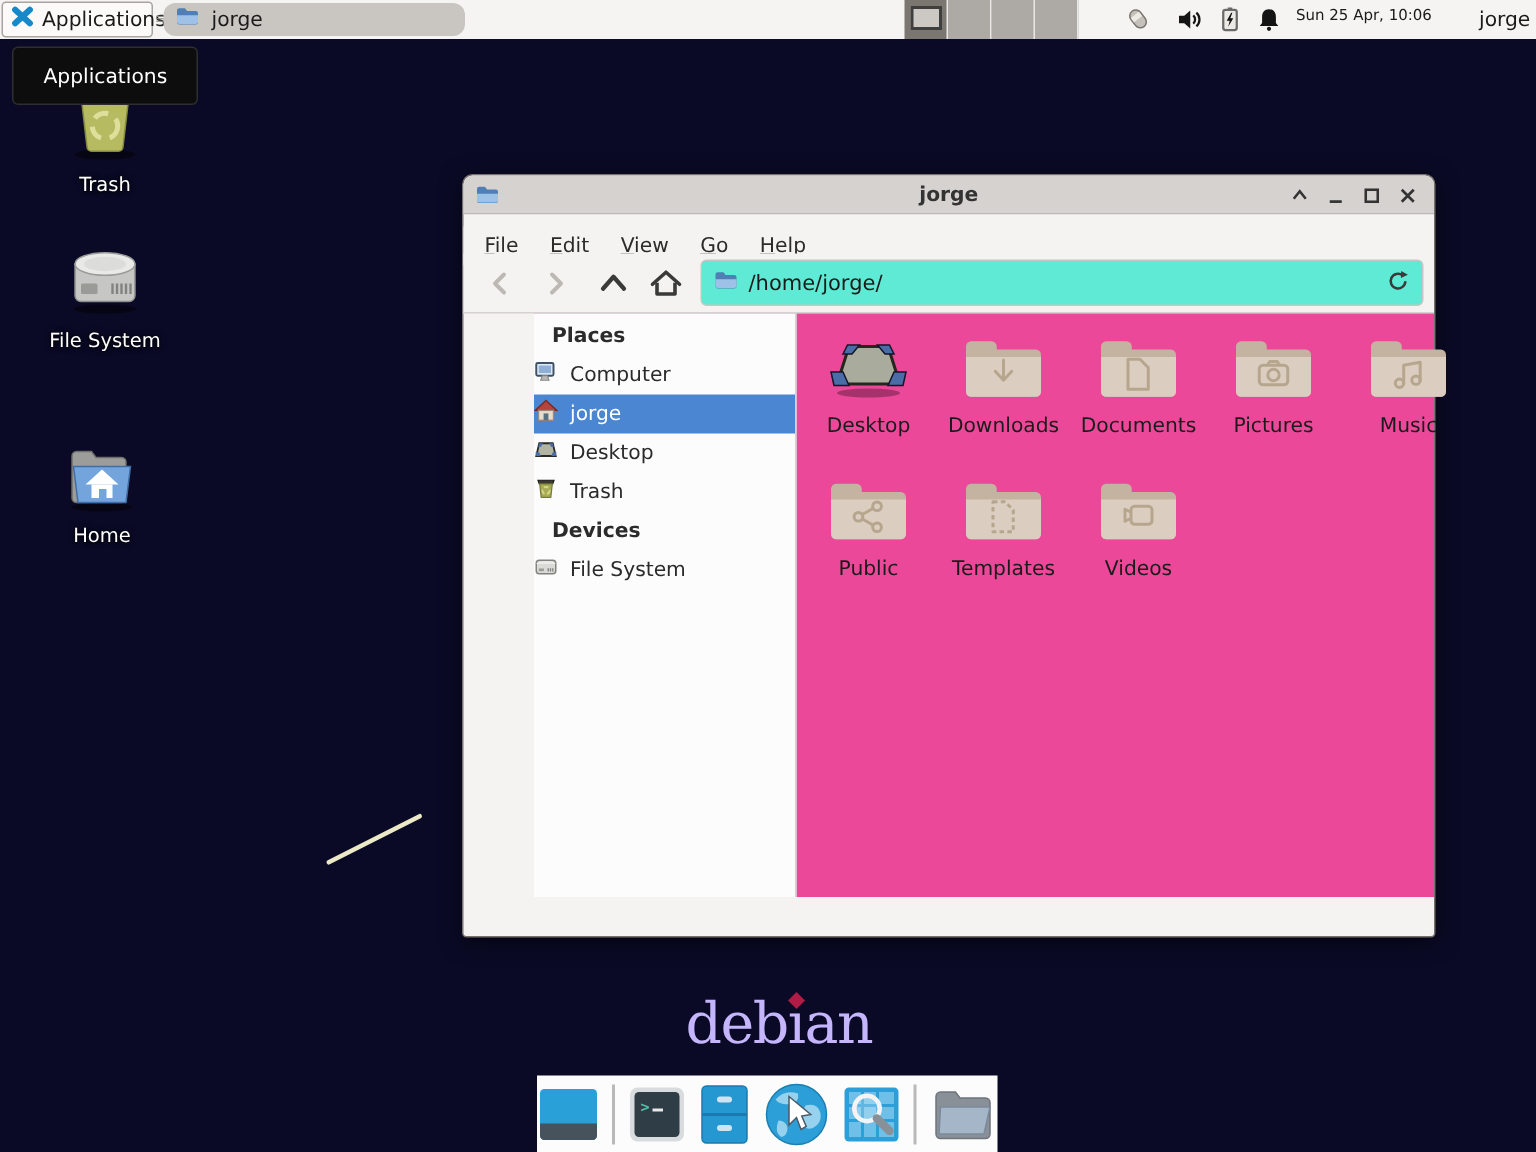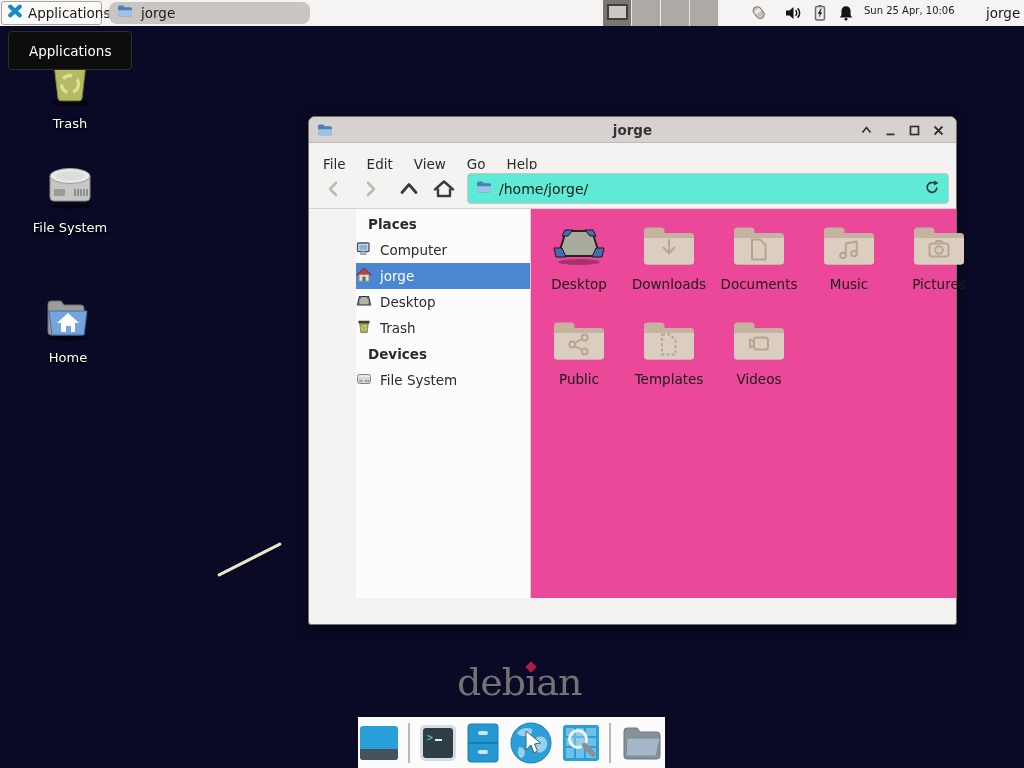--- a/index.html
+++ b/index.html
@@ -26,21 +26,21 @@
   
   .tooltip { position:absolute; left:8px; top:31px; height:39px; background:#0d0d0d; border:1px solid #2e2e2e;
              border-radius:4px; color:#fff; font-size:13.5px; display:flex; align-items:center; padding:0 20px; z-index:40; }
 
   
   .dicon { position:absolute; width:96px; display:flex; flex-direction:column; align-items:center; }
   .dicon .lbl { margin-top:4px; font-size:13px; color:#fff; text-shadow:0 1px 2px rgba(0,0,0,.95), 0 0 4px rgba(0,0,0,.8); text-align:center; }
 
   
   .wordmark { position:absolute; left:457px; top:660px; font-family:"DejaVu Serif","Liberation Serif",serif;
-              font-size:38px; color:#737373; letter-spacing:-1px; line-height:44px; }
+              font-size:38px; color:#c4b5fd; letter-spacing:-1px; line-height:44px; }
   .wordmark .stem { position:relative; }
   .wordmark .diamond { position:absolute; left:50%; top:3px; width:8px; height:8px; background:#b01c45;
                        transform:translateX(-50%) rotate(45deg); }
 
   
   .trail { position:absolute; left:214px; top:558px; width:71px; height:3px; background:#ece9c6; border-radius:2px;
            transform:rotate(-26.9deg); }
 
   
   .window { position:absolute; left:308px; top:116px; width:649px; height:509px; background:#f4f3f1;
@@ -395,42 +395,42 @@
                 </g>
               </svg>
             </span>
             <span class="file-label">Documents</span>
           </div>
           <div class="file-cell">
             <span>
               <svg width="54" height="44" viewBox="0 0 54 44">
                 <path d="M2 8 a3.5 3.5 0 0 1 3.5 -3.5 H19 a3.5 3.5 0 0 1 3.5 3.5 V10 H48.5 A3.5 3.5 0 0 1 52 13.5 V38 a3.5 3.5 0 0 1 -3.5 3.5 H5.5 A3.5 3.5 0 0 1 2 38 Z" fill="#c4b3a1"></path>
                 <path d="M2 15 H52 V38 a3.5 3.5 0 0 1 -3.5 3.5 H5.5 A3.5 3.5 0 0 1 2 38 Z" fill="#dbcec0"></path>
+                <g transform="translate(16.5,15)" stroke="#b7a68e" stroke-width="2" fill="none" stroke-linejoin="round">
+                  <rect x="1" y="5.5" width="19" height="13" rx="2.5"></rect>
+                  <circle cx="10.5" cy="12" r="3.8"></circle>
+                  <path d="M6.5 5.5 L8 3 h5 l1.5 2.5"></path>
+                </g>
+              </svg>
+            </span>
+            <span class="file-label">Pictures</span>
+          </div>
+          <div class="file-cell">
+            <span>
+              <svg width="54" height="44" viewBox="0 0 54 44">
+                <path d="M2 8 a3.5 3.5 0 0 1 3.5 -3.5 H19 a3.5 3.5 0 0 1 3.5 3.5 V10 H48.5 A3.5 3.5 0 0 1 52 13.5 V38 a3.5 3.5 0 0 1 -3.5 3.5 H5.5 A3.5 3.5 0 0 1 2 38 Z" fill="#c4b3a1"></path>
+                <path d="M2 15 H52 V38 a3.5 3.5 0 0 1 -3.5 3.5 H5.5 A3.5 3.5 0 0 1 2 38 Z" fill="#dbcec0"></path>
                 <g transform="translate(16.5,16)" stroke="#b7a68e" stroke-width="2" fill="none" stroke-linecap="round" stroke-linejoin="round">
                   <circle cx="4.5" cy="16.5" r="2.8"></circle>
                     <circle cx="15.5" cy="14.5" r="2.8"></circle>
                   <path d="M7.3 16.5 V4.5 L18.3 2.5 V14.5"></path>
                 </g>
               </svg>
             </span>
             <span class="file-label">Music</span>
-          </div>
-          <div class="file-cell">
-            <span>
-              <svg width="54" height="44" viewBox="0 0 54 44">
-                <path d="M2 8 a3.5 3.5 0 0 1 3.5 -3.5 H19 a3.5 3.5 0 0 1 3.5 3.5 V10 H48.5 A3.5 3.5 0 0 1 52 13.5 V38 a3.5 3.5 0 0 1 -3.5 3.5 H5.5 A3.5 3.5 0 0 1 2 38 Z" fill="#c4b3a1"></path>
-                <path d="M2 15 H52 V38 a3.5 3.5 0 0 1 -3.5 3.5 H5.5 A3.5 3.5 0 0 1 2 38 Z" fill="#dbcec0"></path>
-                <g transform="translate(16.5,15)" stroke="#b7a68e" stroke-width="2" fill="none" stroke-linejoin="round">
-                  <rect x="1" y="5.5" width="19" height="13" rx="2.5"></rect>
-                  <circle cx="10.5" cy="12" r="3.8"></circle>
-                  <path d="M6.5 5.5 L8 3 h5 l1.5 2.5"></path>
-                </g>
-              </svg>
-            </span>
-            <span class="file-label">Pictures</span>
           </div>
         </div>
 
         <div class="files-row" style="top:103px;">
           <div class="file-cell">
             <span>
               <svg width="54" height="44" viewBox="0 0 54 44">
                 <path d="M2 8 a3.5 3.5 0 0 1 3.5 -3.5 H19 a3.5 3.5 0 0 1 3.5 3.5 V10 H48.5 A3.5 3.5 0 0 1 52 13.5 V38 a3.5 3.5 0 0 1 -3.5 3.5 H5.5 A3.5 3.5 0 0 1 2 38 Z" fill="#c4b3a1"></path>
                 <path d="M2 15 H52 V38 a3.5 3.5 0 0 1 -3.5 3.5 H5.5 A3.5 3.5 0 0 1 2 38 Z" fill="#dbcec0"></path>
                 <g transform="translate(16.5,16)" stroke="#b7a68e" stroke-width="2" fill="none" stroke-linecap="round">

